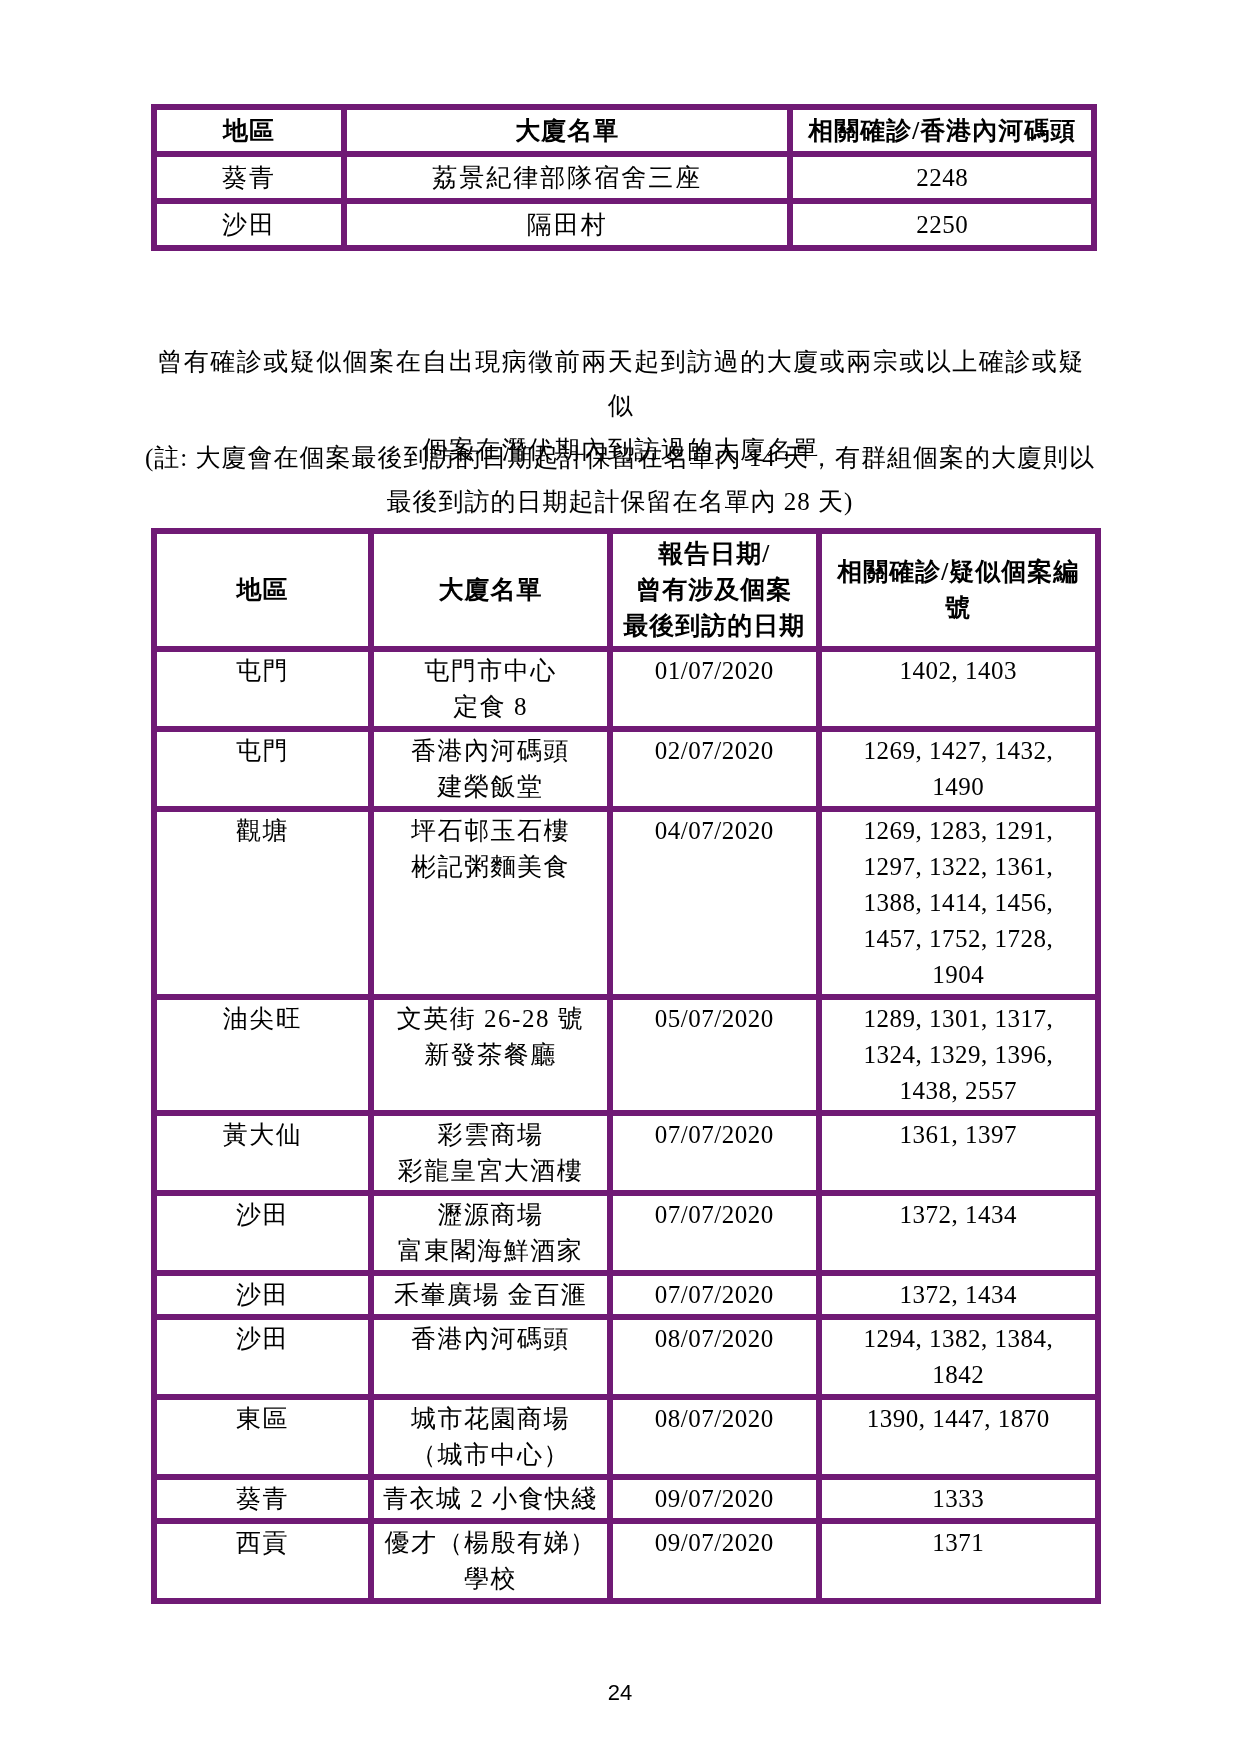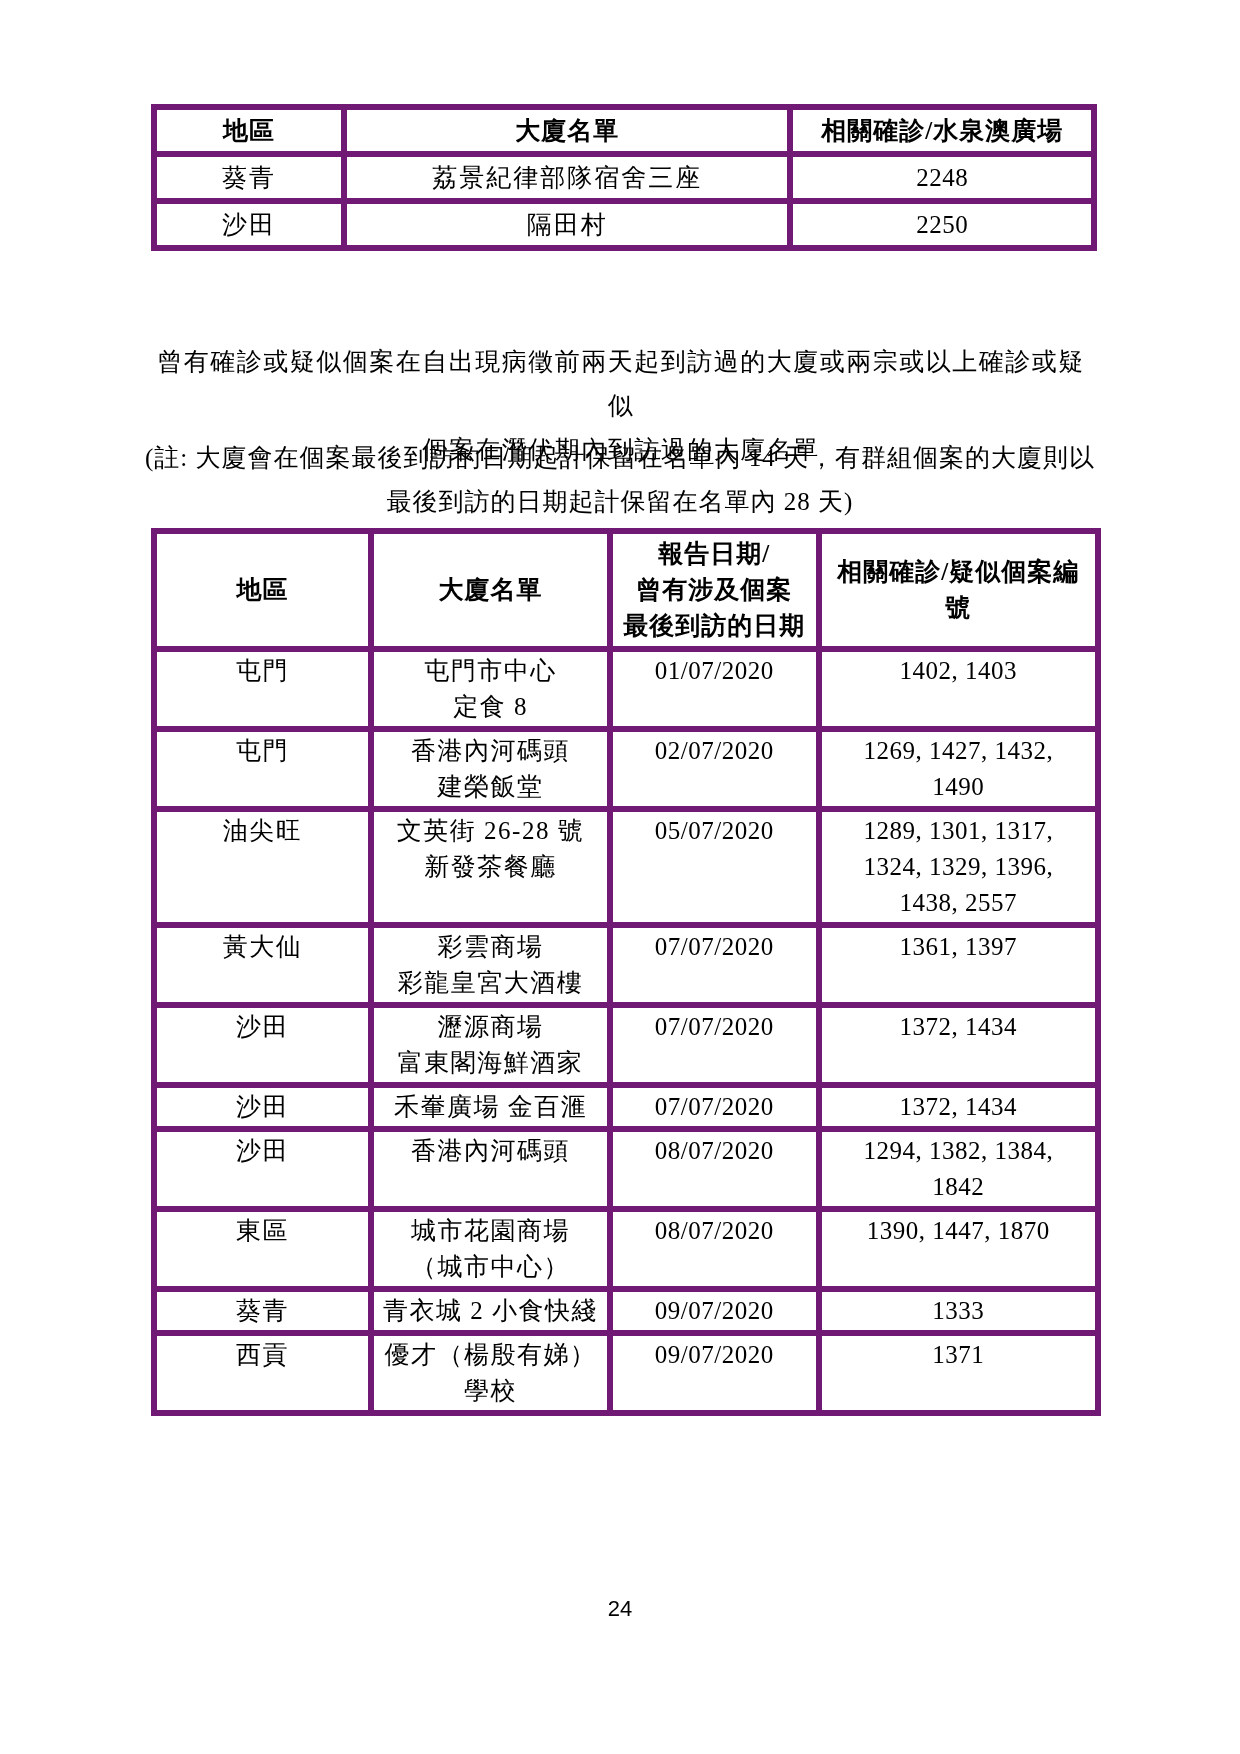--- a/index.html
+++ b/index.html
@@ -85,21 +85,21 @@
     line-height: 36px;
     padding: 1px 4px;
     vertical-align: top;
     letter-spacing: 1.5px;
   }
   .num { letter-spacing: 0.5px !important; margin-left: 25px; }
   
   .page-number {
     position: absolute;
     left: 0;
-    top: 1596px;
+    top: 1680px;
     width: 1240px;
     text-align: center;
     font-size: 22px;
     font-family: "Liberation Sans", "DejaVu Sans", sans-serif;
   }
 </style>
 </head>
 <body>
 
 <div class="page">
@@ -107,21 +107,21 @@
   <table class="t1">
     <colgroup>
       <col style="width:20.2%">
       <col style="width:47.5%">
       <col style="width:32.3%">
     </colgroup>
     <thead>
       <tr>
         <th>地區</th>
         <th>大廈名單</th>
-        <th>相關確診/水泉澳廣場</th>
+        <th>相關確診/香港內河碼頭</th>
       </tr>
     </thead>
     <tbody>
       <tr>
         <td>葵青</td>
         <td>荔景紀律部隊宿舍三座</td>
         <td class="num">2248</td>
       </tr>
       <tr>
         <td>沙田</td>
@@ -164,20 +164,31 @@
       </tr>
       <tr>
         <td>屯門</td>
         <td>香港內河碼頭
 建榮飯堂</td>
         <td class="num">02/07/2020</td>
         <td class="num">1269, 1427, 1432,
 1490</td>
       </tr>
       <tr>
+        <td>觀塘</td>
+        <td>坪石邨玉石樓
+彬記粥麵美食</td>
+        <td class="num">04/07/2020</td>
+        <td class="num">1269, 1283, 1291,
+1297, 1322, 1361,
+1388, 1414, 1456,
+1457, 1752, 1728,
+1904</td>
+      </tr>
+      <tr>
         <td>油尖旺</td>
         <td>文英街 26-28 號
 新發茶餐廳</td>
         <td class="num">05/07/2020</td>
         <td class="num">1289, 1301, 1317,
 1324, 1329, 1396,
 1438, 2557</td>
       </tr>
       <tr>
         <td>黃大仙</td>

